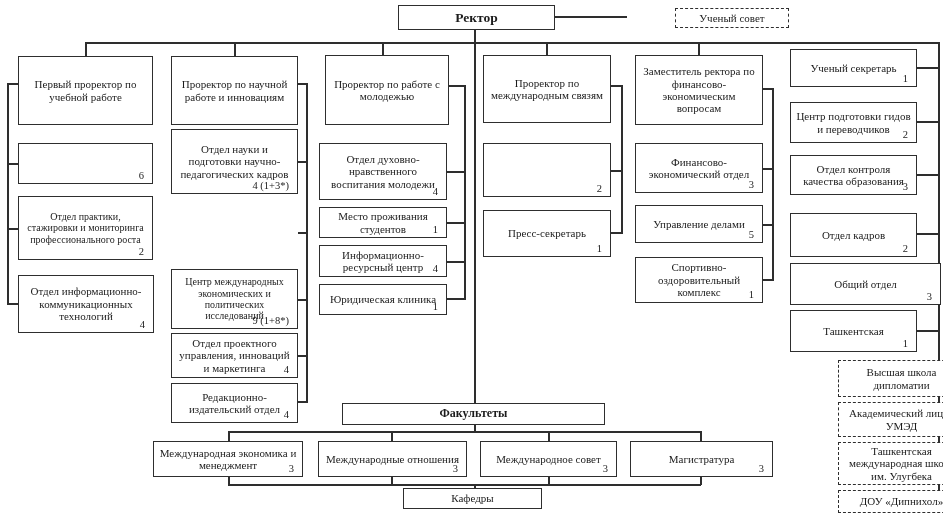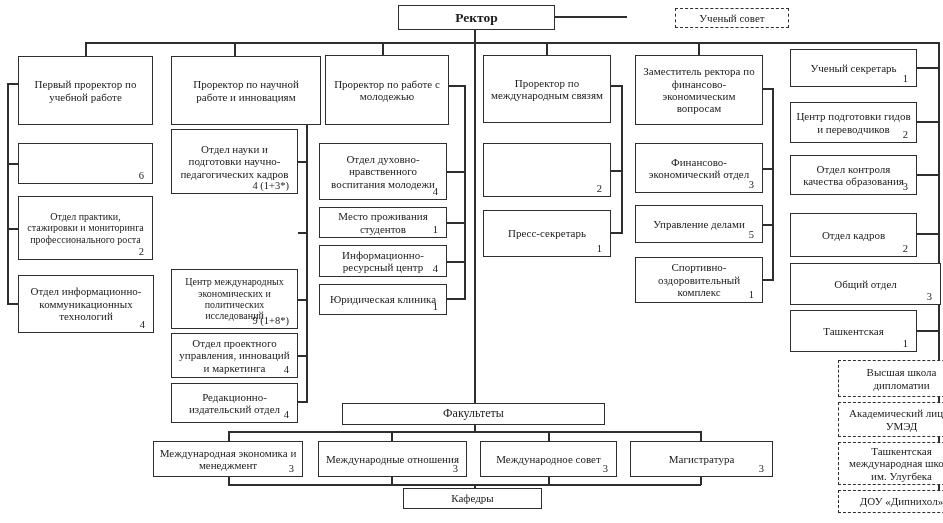--- a/index.html
+++ b/index.html
@@ -8,21 +8,21 @@
     font-family:"Liberation Serif","DejaVu Serif",serif;color:#1c1c1c;
   }
   .box{
     position:absolute;border:1.6px solid #2e2e2e;background:#fff;box-sizing:border-box;
     display:flex;align-items:center;justify-content:center;text-align:center;
     font-size:11px;line-height:1.13;padding:2px 5px;
   }
   .box .lbl{display:block;}
   .box .cnt{position:absolute;right:8px;bottom:1px;font-size:10.5px;}
   .bold{font-weight:bold;font-size:13.5px;}
-  .fbold{font-weight:normal;font-size:12px;}
+  .fbold{font-weight:bold;font-size:12px;}
   .dashed{border-style:dashed;border-width:1.4px;margin-left:48px;}
   .small{font-size:10px;}
   .hl,.vl{position:absolute;background:#2e2e2e;}
   .hl{height:1.6px;}
   .vl{width:1.6px;}
   .hl.dash{background:transparent;border-top:1.6px dashed #2e2e2e;height:0;}
 </style>
 </head>
 <body>
 
@@ -109,21 +109,21 @@
   </div>
   <div class="box small" style="left:18px;top:196px;width:135px;height:64px">
     <span class="lbl">Отдел практики, стажировки и мониторинга профессионального роста</span>
     <span class="cnt">2</span>
   </div>
   <div class="box" style="left:18px;top:275px;width:136px;height:58px">
     <span class="lbl">Отдел информационно-коммуникационных технологий</span>
     <span class="cnt">4</span>
   </div>
 
-  <div class="box" style="left:171px;top:56px;width:150px;height:69px">
+  <div class="box" style="left:171px;top:56px;width:127px;height:69px">
     <span class="lbl">Проректор по научной работе и инновациям</span>
   </div>
   <div class="box" style="left:171px;top:129px;width:127px;height:65px">
     <span class="lbl">Отдел науки и подготовки научно-педагогических кадров</span>
     <span class="cnt">4 (1+3*)</span>
   </div>
   <div class="box small" style="left:171px;top:269px;width:127px;height:60px">
     <span class="lbl">Центр международных экономических и политических исследований</span>
     <span class="cnt">9 (1+8*)</span>
   </div>

